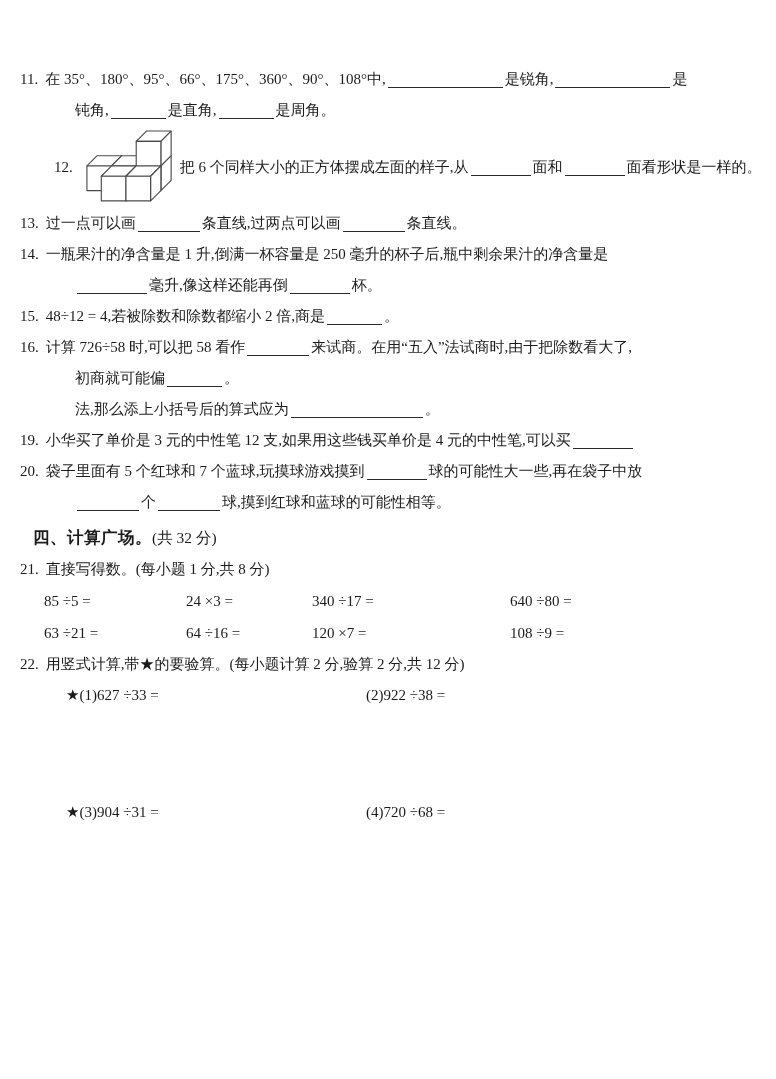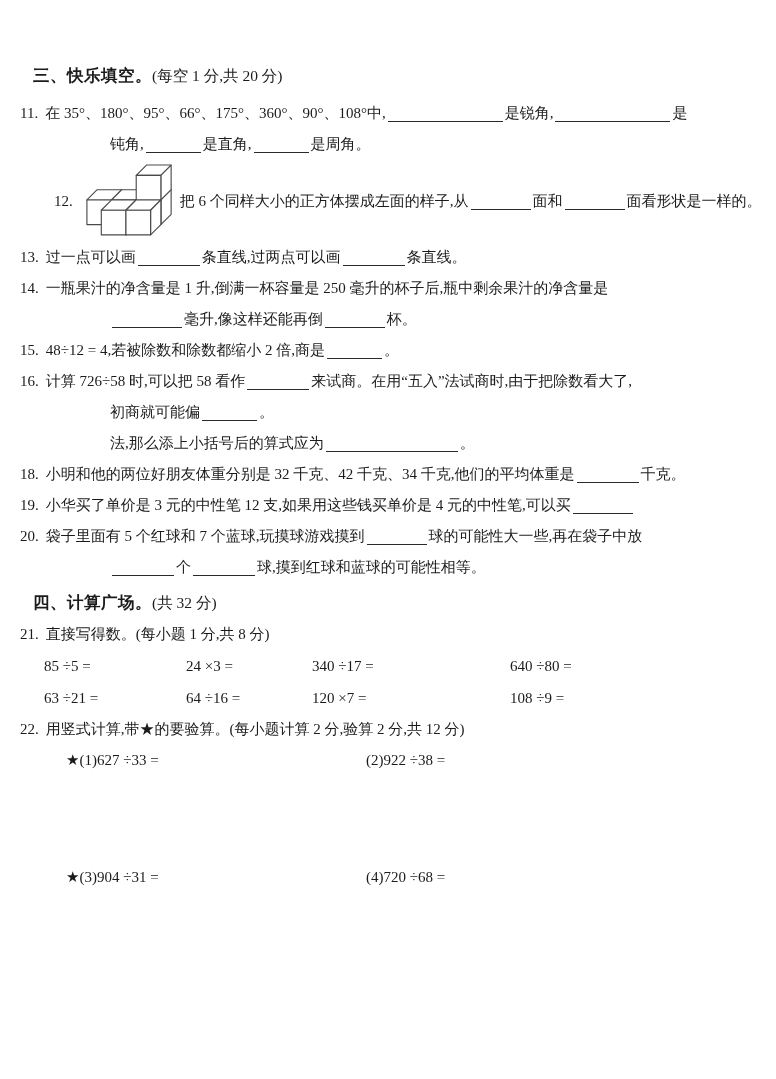--- a/index.html
+++ b/index.html
@@ -28,21 +28,21 @@
     font-size: 16.5px;
     height: 34px; line-height: 34px;
   }
   .sec-title {
     font-weight: bold;
     font-family: "Liberation Sans", "DejaVu Sans", sans-serif;
     letter-spacing: 0.5px;
   }
   .sec-note { font-weight: normal; font-size: 15.5px; }
   .q   { padding-left: 20px; }
-  .cont{ padding-left: 110px; }
+  .cont{ padding-left: 75px; }
   .qnum { margin-right: 7px; }
   .blank {
     display: inline-block;
     border-bottom: 1.2px solid #2a2a2a;
     height: 16px;
     vertical-align: -4px;
     margin: 0 2px;
   }
   .b55 { width: 55px; }  .b60 { width: 60px; }
   .b62 { width: 62px; }  .b70 { width: 70px; }
@@ -65,23 +65,20 @@
   .row2 { display: flex; padding-left: 66px; height: 31px; line-height: 31px; }
   .row2 .cellA { width: 300px; } .row2 .cellB { width: auto; }
   .workspace { height: 86px; }
   .gap6 { height: 6px; } .gap2 { height: 2px; }
 </style>
 </head>
 <body>
 
 <div class="paper">
 
-  <div class="line section">
-    <span class="sec-title">三、快乐填空。</span><span class="sec-note">(每空 1 分,共 20 分)</span>
-  </div>
   <div class="gap6"></div>
 
   <div class="line q">
     <span class="qnum">11.</span><span>在 35°、180°、95°、66°、175°、360°、90°、108°中,</span><span class="blank b115"></span><span>是锐角,</span><span class="blank b115"></span><span>是</span>
   </div>
   <div class="line cont">
     <span>钝角,</span><span class="blank b55"></span><span>是直角,</span><span class="blank b55"></span><span>是周角。</span>
   </div>
 
   <div class="q12row">
@@ -149,23 +146,20 @@
     <span class="qnum">16.</span><span>计算 726÷58 时,可以把 58 看作</span><span class="blank b62"></span><span>来试商。在用“五入”法试商时,由于把除数看大了,</span>
   </div>
   <div class="line cont">
     <span>初商就可能偏</span><span class="blank b55"></span><span>。</span>
   </div>
 
   <div class="line cont">
     <span>法,那么添上小括号后的算式应为</span><span class="blank b132"></span><span>。</span>
   </div>
 
-  <div class="line q">
-    <span class="qnum">18.</span><span>小明和他的两位好朋友体重分别是 32 千克、42 千克、34 千克,他们的平均体重是</span><span class="blank b62"></span><span>千克。</span>
-  </div>
 
   <div class="line q">
     <span class="qnum">19.</span><span>小华买了单价是 3 元的中性笔 12 支,如果用这些钱买单价是 4 元的中性笔,可以买</span><span class="blank b60"></span>
   </div>
 
   <div class="line q">
     <span class="qnum">20.</span><span>袋子里面有 5 个红球和 7 个蓝球,玩摸球游戏摸到</span><span class="blank b60"></span><span>球的可能性大一些,再在袋子中放</span>
   </div>
   <div class="line cont">
     <span class="blank b62"></span><span>个</span><span class="blank b62"></span><span>球,摸到红球和蓝球的可能性相等。</span>

